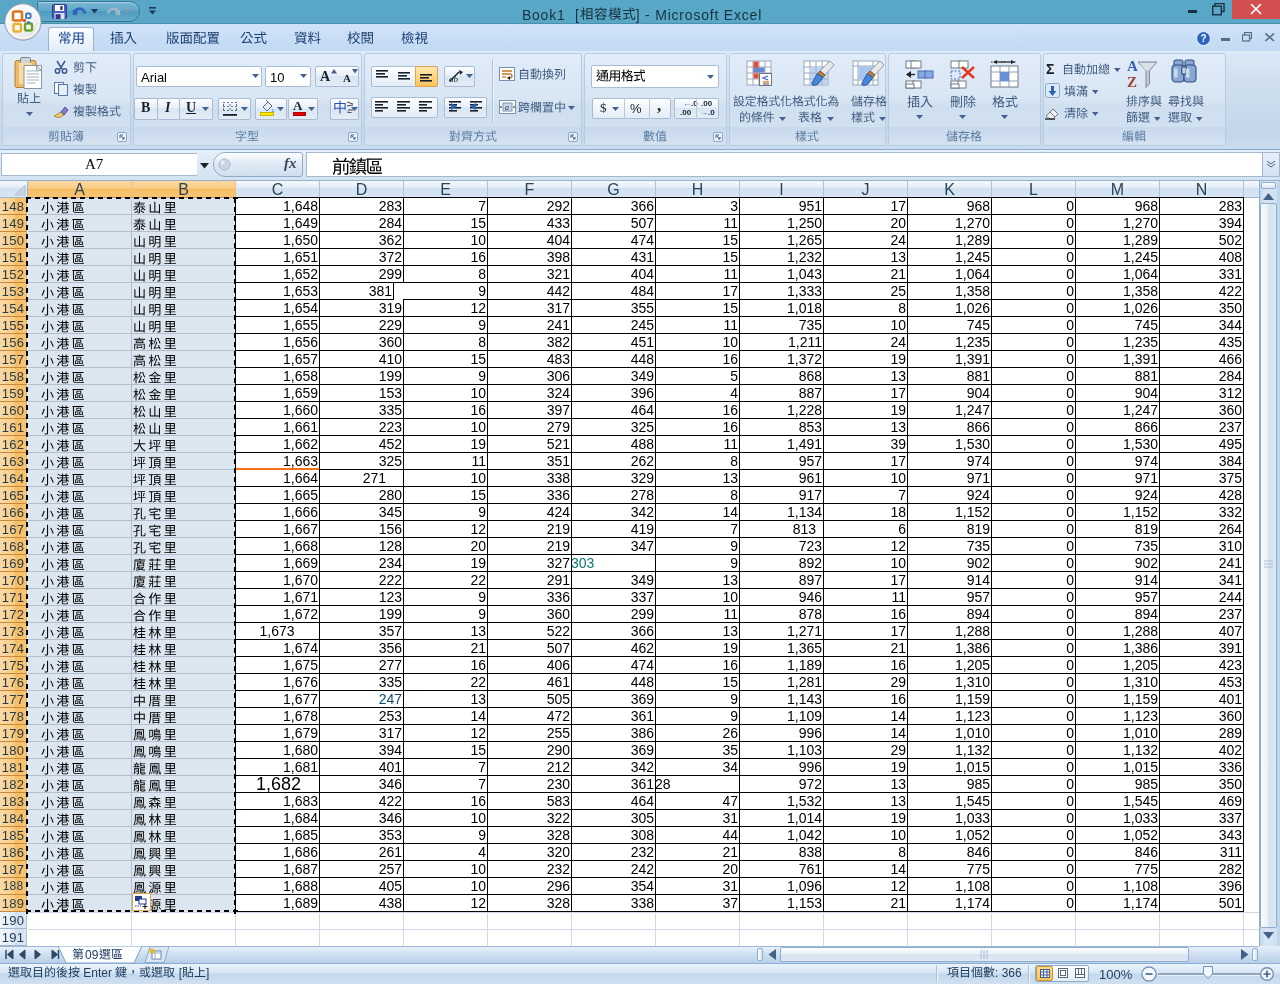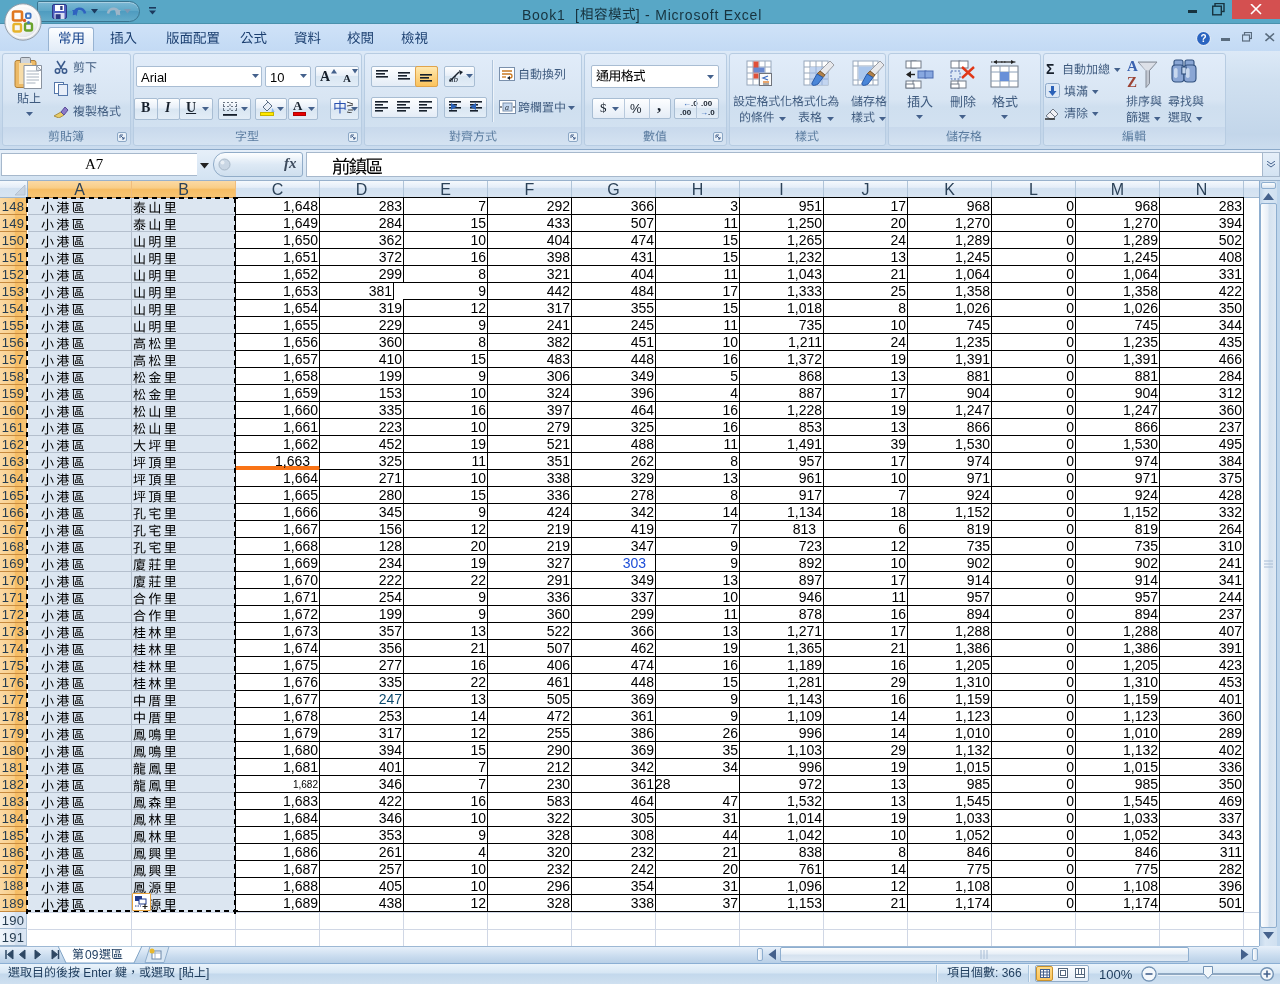--- a/index.html
+++ b/index.html
@@ -1966,34 +1966,34 @@
 <div class="ab" style="left:403px;top:436px;width:85px;height:17px;border-right:1px solid #000;border-bottom:1px solid #000;text-align:right;font-size:14px;color:#000;line-height:17px;padding-right:1px">19</div>
 <div class="ab" style="left:487px;top:436px;width:85px;height:17px;border-right:1px solid #000;border-bottom:1px solid #000;text-align:right;font-size:14px;color:#000;line-height:17px;padding-right:1px">521</div>
 <div class="ab" style="left:571px;top:436px;width:85px;height:17px;border-right:1px solid #000;border-bottom:1px solid #000;text-align:right;font-size:14px;color:#000;line-height:17px;padding-right:1px">488</div>
 <div class="ab" style="left:655px;top:436px;width:85px;height:17px;border-right:1px solid #000;border-bottom:1px solid #000;text-align:right;font-size:14px;color:#000;line-height:17px;padding-right:1px">11</div>
 <div class="ab" style="left:739px;top:436px;width:85px;height:17px;border-right:1px solid #000;border-bottom:1px solid #000;text-align:right;font-size:14px;color:#000;line-height:17px;padding-right:1px">1,491</div>
 <div class="ab" style="left:823px;top:436px;width:85px;height:17px;border-right:1px solid #000;border-bottom:1px solid #000;text-align:right;font-size:14px;color:#000;line-height:17px;padding-right:1px">39</div>
 <div class="ab" style="left:907px;top:436px;width:85px;height:17px;border-right:1px solid #000;border-bottom:1px solid #000;text-align:right;font-size:14px;color:#000;line-height:17px;padding-right:1px">1,530</div>
 <div class="ab" style="left:991px;top:436px;width:85px;height:17px;border-right:1px solid #000;border-bottom:1px solid #000;text-align:right;font-size:14px;color:#000;line-height:17px;padding-right:1px">0</div>
 <div class="ab" style="left:1075px;top:436px;width:85px;height:17px;border-right:1px solid #000;border-bottom:1px solid #000;text-align:right;font-size:14px;color:#000;line-height:17px;padding-right:1px">1,530</div>
 <div class="ab" style="left:1159px;top:436px;width:85px;height:17px;border-right:1px solid #000;border-bottom:1px solid #000;text-align:right;font-size:14px;color:#000;line-height:17px;padding-right:1px">495</div>
-<div class="ab" style="left:235px;top:453px;width:85px;height:17px;border-right:1px solid #000;border-bottom:4px solid #f97316;border-left:1px solid #000;text-align:right;font-size:14px;color:#000;line-height:17px;padding-right:9px">1,663</div>
+<div class="ab" style="left:235px;top:453px;width:85px;height:17px;border-right:1px solid #000;border-bottom:2px solid #f97316;border-left:1px solid #000;text-align:right;font-size:14px;color:#000;line-height:17px;padding-right:1px">1,663</div>
 <div class="ab" style="left:319px;top:453px;width:85px;height:17px;border-right:1px solid #000;border-bottom:1px solid #000;text-align:right;font-size:14px;color:#000;line-height:17px;padding-right:1px">325</div>
 <div class="ab" style="left:403px;top:453px;width:85px;height:17px;border-right:1px solid #000;border-bottom:1px solid #000;text-align:right;font-size:14px;color:#000;line-height:17px;padding-right:1px">11</div>
 <div class="ab" style="left:487px;top:453px;width:85px;height:17px;border-right:1px solid #000;border-bottom:1px solid #000;text-align:right;font-size:14px;color:#000;line-height:17px;padding-right:1px">351</div>
 <div class="ab" style="left:571px;top:453px;width:85px;height:17px;border-right:1px solid #000;border-bottom:1px solid #000;text-align:right;font-size:14px;color:#000;line-height:17px;padding-right:1px">262</div>
 <div class="ab" style="left:655px;top:453px;width:85px;height:17px;border-right:1px solid #000;border-bottom:1px solid #000;text-align:right;font-size:14px;color:#000;line-height:17px;padding-right:1px">8</div>
 <div class="ab" style="left:739px;top:453px;width:85px;height:17px;border-right:1px solid #000;border-bottom:1px solid #000;text-align:right;font-size:14px;color:#000;line-height:17px;padding-right:1px">957</div>
 <div class="ab" style="left:823px;top:453px;width:85px;height:17px;border-right:1px solid #000;border-bottom:1px solid #000;text-align:right;font-size:14px;color:#000;line-height:17px;padding-right:1px">17</div>
 <div class="ab" style="left:907px;top:453px;width:85px;height:17px;border-right:1px solid #000;border-bottom:1px solid #000;text-align:right;font-size:14px;color:#000;line-height:17px;padding-right:1px">974</div>
 <div class="ab" style="left:991px;top:453px;width:85px;height:17px;border-right:1px solid #000;border-bottom:1px solid #000;text-align:right;font-size:14px;color:#000;line-height:17px;padding-right:1px">0</div>
 <div class="ab" style="left:1075px;top:453px;width:85px;height:17px;border-right:1px solid #000;border-bottom:1px solid #000;text-align:right;font-size:14px;color:#000;line-height:17px;padding-right:1px">974</div>
 <div class="ab" style="left:1159px;top:453px;width:85px;height:17px;border-right:1px solid #000;border-bottom:1px solid #000;text-align:right;font-size:14px;color:#000;line-height:17px;padding-right:1px">384</div>
 <div class="ab" style="left:235px;top:470px;width:85px;height:17px;border-right:1px solid #000;border-bottom:1px solid #000;border-left:1px solid #000;text-align:right;font-size:14px;color:#000;line-height:17px;padding-right:1px">1,664</div>
-<div class="ab" style="left:319px;top:470px;width:85px;height:17px;border-right:1px solid #000;border-bottom:1px solid #000;text-align:right;font-size:14px;color:#000;line-height:17px;padding-right:1px">271</div>
+<div class="ab" style="left:319px;top:470px;width:85px;height:17px;border-right:1px solid #000;border-bottom:1px solid #000;text-align:right;font-size:14px;color:#000;line-height:17px;padding-right:17px">271</div>
 <div class="ab" style="left:403px;top:470px;width:85px;height:17px;border-right:1px solid #000;border-bottom:1px solid #000;text-align:right;font-size:14px;color:#000;line-height:17px;padding-right:1px">10</div>
 <div class="ab" style="left:487px;top:470px;width:85px;height:17px;border-right:1px solid #000;border-bottom:1px solid #000;text-align:right;font-size:14px;color:#000;line-height:17px;padding-right:1px">338</div>
 <div class="ab" style="left:571px;top:470px;width:85px;height:17px;border-right:1px solid #000;border-bottom:1px solid #000;text-align:right;font-size:14px;color:#000;line-height:17px;padding-right:1px">329</div>
 <div class="ab" style="left:655px;top:470px;width:85px;height:17px;border-right:1px solid #000;border-bottom:1px solid #000;text-align:right;font-size:14px;color:#000;line-height:17px;padding-right:1px">13</div>
 <div class="ab" style="left:739px;top:470px;width:85px;height:17px;border-right:1px solid #000;border-bottom:1px solid #000;text-align:right;font-size:14px;color:#000;line-height:17px;padding-right:1px">961</div>
 <div class="ab" style="left:823px;top:470px;width:85px;height:17px;border-right:1px solid #000;border-bottom:1px solid #000;text-align:right;font-size:14px;color:#000;line-height:17px;padding-right:1px">10</div>
 <div class="ab" style="left:907px;top:470px;width:85px;height:17px;border-right:1px solid #000;border-bottom:1px solid #000;text-align:right;font-size:14px;color:#000;line-height:17px;padding-right:1px">971</div>
 <div class="ab" style="left:991px;top:470px;width:85px;height:17px;border-right:1px solid #000;border-bottom:1px solid #000;text-align:right;font-size:14px;color:#000;line-height:17px;padding-right:1px">0</div>
 <div class="ab" style="left:1075px;top:470px;width:85px;height:17px;border-right:1px solid #000;border-bottom:1px solid #000;text-align:right;font-size:14px;color:#000;line-height:17px;padding-right:1px">971</div>
 <div class="ab" style="left:1159px;top:470px;width:85px;height:17px;border-right:1px solid #000;border-bottom:1px solid #000;text-align:right;font-size:14px;color:#000;line-height:17px;padding-right:1px">375</div>
@@ -2042,42 +2042,42 @@
 <div class="ab" style="left:739px;top:538px;width:85px;height:17px;border-right:1px solid #000;border-bottom:1px solid #000;text-align:right;font-size:14px;color:#000;line-height:17px;padding-right:1px">723</div>
 <div class="ab" style="left:823px;top:538px;width:85px;height:17px;border-right:1px solid #000;border-bottom:1px solid #000;text-align:right;font-size:14px;color:#000;line-height:17px;padding-right:1px">12</div>
 <div class="ab" style="left:907px;top:538px;width:85px;height:17px;border-right:1px solid #000;border-bottom:1px solid #000;text-align:right;font-size:14px;color:#000;line-height:17px;padding-right:1px">735</div>
 <div class="ab" style="left:991px;top:538px;width:85px;height:17px;border-right:1px solid #000;border-bottom:1px solid #000;text-align:right;font-size:14px;color:#000;line-height:17px;padding-right:1px">0</div>
 <div class="ab" style="left:1075px;top:538px;width:85px;height:17px;border-right:1px solid #000;border-bottom:1px solid #000;text-align:right;font-size:14px;color:#000;line-height:17px;padding-right:1px">735</div>
 <div class="ab" style="left:1159px;top:538px;width:85px;height:17px;border-right:1px solid #000;border-bottom:1px solid #000;text-align:right;font-size:14px;color:#000;line-height:17px;padding-right:1px">310</div>
 <div class="ab" style="left:235px;top:555px;width:85px;height:17px;border-right:1px solid #000;border-bottom:1px solid #000;border-left:1px solid #000;text-align:right;font-size:14px;color:#000;line-height:17px;padding-right:1px">1,669</div>
 <div class="ab" style="left:319px;top:555px;width:85px;height:17px;border-right:1px solid #000;border-bottom:1px solid #000;text-align:right;font-size:14px;color:#000;line-height:17px;padding-right:1px">234</div>
 <div class="ab" style="left:403px;top:555px;width:85px;height:17px;border-right:1px solid #000;border-bottom:1px solid #000;text-align:right;font-size:14px;color:#000;line-height:17px;padding-right:1px">19</div>
 <div class="ab" style="left:487px;top:555px;width:85px;height:17px;border-right:1px solid #000;border-bottom:1px solid #000;text-align:right;font-size:14px;color:#000;line-height:17px;padding-right:1px">327</div>
-<div class="ab" style="left:571px;top:555px;width:85px;height:17px;border-right:1px solid #000;border-bottom:1px solid #000;text-align:right;font-size:14px;color:#1d4ed8;line-height:17px;padding-right:9px">303</div>
+<div class="ab" style="left:571px;top:555px;width:85px;height:17px;border-right:1px solid #000;border-bottom:1px solid #000;text-align:left;font-size:14px;color:#0f766e;line-height:17px;padding-right:9px">303</div>
 <div class="ab" style="left:655px;top:555px;width:85px;height:17px;border-right:1px solid #000;border-bottom:1px solid #000;text-align:right;font-size:14px;color:#000;line-height:17px;padding-right:1px">9</div>
 <div class="ab" style="left:739px;top:555px;width:85px;height:17px;border-right:1px solid #000;border-bottom:1px solid #000;text-align:right;font-size:14px;color:#000;line-height:17px;padding-right:1px">892</div>
 <div class="ab" style="left:823px;top:555px;width:85px;height:17px;border-right:1px solid #000;border-bottom:1px solid #000;text-align:right;font-size:14px;color:#000;line-height:17px;padding-right:1px">10</div>
 <div class="ab" style="left:907px;top:555px;width:85px;height:17px;border-right:1px solid #000;border-bottom:1px solid #000;text-align:right;font-size:14px;color:#000;line-height:17px;padding-right:1px">902</div>
 <div class="ab" style="left:991px;top:555px;width:85px;height:17px;border-right:1px solid #000;border-bottom:1px solid #000;text-align:right;font-size:14px;color:#000;line-height:17px;padding-right:1px">0</div>
 <div class="ab" style="left:1075px;top:555px;width:85px;height:17px;border-right:1px solid #000;border-bottom:1px solid #000;text-align:right;font-size:14px;color:#000;line-height:17px;padding-right:1px">902</div>
 <div class="ab" style="left:1159px;top:555px;width:85px;height:17px;border-right:1px solid #000;border-bottom:1px solid #000;text-align:right;font-size:14px;color:#000;line-height:17px;padding-right:1px">241</div>
 <div class="ab" style="left:235px;top:572px;width:85px;height:17px;border-right:1px solid #000;border-bottom:1px solid #000;border-left:1px solid #000;text-align:right;font-size:14px;color:#000;line-height:17px;padding-right:1px">1,670</div>
 <div class="ab" style="left:319px;top:572px;width:85px;height:17px;border-right:1px solid #000;border-bottom:1px solid #000;text-align:right;font-size:14px;color:#000;line-height:17px;padding-right:1px">222</div>
 <div class="ab" style="left:403px;top:572px;width:85px;height:17px;border-right:1px solid #000;border-bottom:1px solid #000;text-align:right;font-size:14px;color:#000;line-height:17px;padding-right:1px">22</div>
 <div class="ab" style="left:487px;top:572px;width:85px;height:17px;border-right:1px solid #000;border-bottom:1px solid #000;text-align:right;font-size:14px;color:#000;line-height:17px;padding-right:1px">291</div>
 <div class="ab" style="left:571px;top:572px;width:85px;height:17px;border-right:1px solid #000;border-bottom:1px solid #000;text-align:right;font-size:14px;color:#000;line-height:17px;padding-right:1px">349</div>
 <div class="ab" style="left:655px;top:572px;width:85px;height:17px;border-right:1px solid #000;border-bottom:1px solid #000;text-align:right;font-size:14px;color:#000;line-height:17px;padding-right:1px">13</div>
 <div class="ab" style="left:739px;top:572px;width:85px;height:17px;border-right:1px solid #000;border-bottom:1px solid #000;text-align:right;font-size:14px;color:#000;line-height:17px;padding-right:1px">897</div>
 <div class="ab" style="left:823px;top:572px;width:85px;height:17px;border-right:1px solid #000;border-bottom:1px solid #000;text-align:right;font-size:14px;color:#000;line-height:17px;padding-right:1px">17</div>
 <div class="ab" style="left:907px;top:572px;width:85px;height:17px;border-right:1px solid #000;border-bottom:1px solid #000;text-align:right;font-size:14px;color:#000;line-height:17px;padding-right:1px">914</div>
 <div class="ab" style="left:991px;top:572px;width:85px;height:17px;border-right:1px solid #000;border-bottom:1px solid #000;text-align:right;font-size:14px;color:#000;line-height:17px;padding-right:1px">0</div>
 <div class="ab" style="left:1075px;top:572px;width:85px;height:17px;border-right:1px solid #000;border-bottom:1px solid #000;text-align:right;font-size:14px;color:#000;line-height:17px;padding-right:1px">914</div>
 <div class="ab" style="left:1159px;top:572px;width:85px;height:17px;border-right:1px solid #000;border-bottom:1px solid #000;text-align:right;font-size:14px;color:#000;line-height:17px;padding-right:1px">341</div>
 <div class="ab" style="left:235px;top:589px;width:85px;height:17px;border-right:1px solid #000;border-bottom:1px solid #000;border-left:1px solid #000;text-align:right;font-size:14px;color:#000;line-height:17px;padding-right:1px">1,671</div>
-<div class="ab" style="left:319px;top:589px;width:85px;height:17px;border-right:1px solid #000;border-bottom:1px solid #000;text-align:right;font-size:14px;color:#000;line-height:17px;padding-right:1px">254</div>
+<div class="ab" style="left:319px;top:589px;width:85px;height:17px;border-right:1px solid #000;border-bottom:1px solid #000;text-align:right;font-size:14px;color:#000;line-height:17px;padding-right:1px">123</div>
 <div class="ab" style="left:403px;top:589px;width:85px;height:17px;border-right:1px solid #000;border-bottom:1px solid #000;text-align:right;font-size:14px;color:#000;line-height:17px;padding-right:1px">9</div>
 <div class="ab" style="left:487px;top:589px;width:85px;height:17px;border-right:1px solid #000;border-bottom:1px solid #000;text-align:right;font-size:14px;color:#000;line-height:17px;padding-right:1px">336</div>
 <div class="ab" style="left:571px;top:589px;width:85px;height:17px;border-right:1px solid #000;border-bottom:1px solid #000;text-align:right;font-size:14px;color:#000;line-height:17px;padding-right:1px">337</div>
 <div class="ab" style="left:655px;top:589px;width:85px;height:17px;border-right:1px solid #000;border-bottom:1px solid #000;text-align:right;font-size:14px;color:#000;line-height:17px;padding-right:1px">10</div>
 <div class="ab" style="left:739px;top:589px;width:85px;height:17px;border-right:1px solid #000;border-bottom:1px solid #000;text-align:right;font-size:14px;color:#000;line-height:17px;padding-right:1px">946</div>
 <div class="ab" style="left:823px;top:589px;width:85px;height:17px;border-right:1px solid #000;border-bottom:1px solid #000;text-align:right;font-size:14px;color:#000;line-height:17px;padding-right:1px">11</div>
 <div class="ab" style="left:907px;top:589px;width:85px;height:17px;border-right:1px solid #000;border-bottom:1px solid #000;text-align:right;font-size:14px;color:#000;line-height:17px;padding-right:1px">957</div>
 <div class="ab" style="left:991px;top:589px;width:85px;height:17px;border-right:1px solid #000;border-bottom:1px solid #000;text-align:right;font-size:14px;color:#000;line-height:17px;padding-right:1px">0</div>
 <div class="ab" style="left:1075px;top:589px;width:85px;height:17px;border-right:1px solid #000;border-bottom:1px solid #000;text-align:right;font-size:14px;color:#000;line-height:17px;padding-right:1px">957</div>
 <div class="ab" style="left:1159px;top:589px;width:85px;height:17px;border-right:1px solid #000;border-bottom:1px solid #000;text-align:right;font-size:14px;color:#000;line-height:17px;padding-right:1px">244</div>
@@ -2086,21 +2086,21 @@
 <div class="ab" style="left:403px;top:606px;width:85px;height:17px;border-right:1px solid #000;border-bottom:1px solid #000;text-align:right;font-size:14px;color:#000;line-height:17px;padding-right:1px">9</div>
 <div class="ab" style="left:487px;top:606px;width:85px;height:17px;border-right:1px solid #000;border-bottom:1px solid #000;text-align:right;font-size:14px;color:#000;line-height:17px;padding-right:1px">360</div>
 <div class="ab" style="left:571px;top:606px;width:85px;height:17px;border-right:1px solid #000;border-bottom:1px solid #000;text-align:right;font-size:14px;color:#000;line-height:17px;padding-right:1px">299</div>
 <div class="ab" style="left:655px;top:606px;width:85px;height:17px;border-right:1px solid #000;border-bottom:1px solid #000;text-align:right;font-size:14px;color:#000;line-height:17px;padding-right:1px">11</div>
 <div class="ab" style="left:739px;top:606px;width:85px;height:17px;border-right:1px solid #000;border-bottom:1px solid #000;text-align:right;font-size:14px;color:#000;line-height:17px;padding-right:1px">878</div>
 <div class="ab" style="left:823px;top:606px;width:85px;height:17px;border-right:1px solid #000;border-bottom:1px solid #000;text-align:right;font-size:14px;color:#000;line-height:17px;padding-right:1px">16</div>
 <div class="ab" style="left:907px;top:606px;width:85px;height:17px;border-right:1px solid #000;border-bottom:1px solid #000;text-align:right;font-size:14px;color:#000;line-height:17px;padding-right:1px">894</div>
 <div class="ab" style="left:991px;top:606px;width:85px;height:17px;border-right:1px solid #000;border-bottom:1px solid #000;text-align:right;font-size:14px;color:#000;line-height:17px;padding-right:1px">0</div>
 <div class="ab" style="left:1075px;top:606px;width:85px;height:17px;border-right:1px solid #000;border-bottom:1px solid #000;text-align:right;font-size:14px;color:#000;line-height:17px;padding-right:1px">894</div>
 <div class="ab" style="left:1159px;top:606px;width:85px;height:17px;border-right:1px solid #000;border-bottom:1px solid #000;text-align:right;font-size:14px;color:#000;line-height:17px;padding-right:1px">237</div>
-<div class="ab" style="left:235px;top:623px;width:85px;height:17px;border-right:1px solid #000;border-bottom:1px solid #000;border-left:1px solid #000;text-align:right;font-size:14px;color:#000;line-height:17px;padding-right:1px">1,673</div>
+<div class="ab" style="left:235px;top:623px;width:85px;height:17px;border-right:1px solid #000;border-bottom:1px solid #000;border-left:1px solid #000;text-align:center;font-size:14px;color:#000;line-height:17px;padding-right:1px">1,673</div>
 <div class="ab" style="left:319px;top:623px;width:85px;height:17px;border-right:1px solid #000;border-bottom:1px solid #000;text-align:right;font-size:14px;color:#000;line-height:17px;padding-right:1px">357</div>
 <div class="ab" style="left:403px;top:623px;width:85px;height:17px;border-right:1px solid #000;border-bottom:1px solid #000;text-align:right;font-size:14px;color:#000;line-height:17px;padding-right:1px">13</div>
 <div class="ab" style="left:487px;top:623px;width:85px;height:17px;border-right:1px solid #000;border-bottom:1px solid #000;text-align:right;font-size:14px;color:#000;line-height:17px;padding-right:1px">522</div>
 <div class="ab" style="left:571px;top:623px;width:85px;height:17px;border-right:1px solid #000;border-bottom:1px solid #000;text-align:right;font-size:14px;color:#000;line-height:17px;padding-right:1px">366</div>
 <div class="ab" style="left:655px;top:623px;width:85px;height:17px;border-right:1px solid #000;border-bottom:1px solid #000;text-align:right;font-size:14px;color:#000;line-height:17px;padding-right:1px">13</div>
 <div class="ab" style="left:739px;top:623px;width:85px;height:17px;border-right:1px solid #000;border-bottom:1px solid #000;text-align:right;font-size:14px;color:#000;line-height:17px;padding-right:1px">1,271</div>
 <div class="ab" style="left:823px;top:623px;width:85px;height:17px;border-right:1px solid #000;border-bottom:1px solid #000;text-align:right;font-size:14px;color:#000;line-height:17px;padding-right:1px">17</div>
 <div class="ab" style="left:907px;top:623px;width:85px;height:17px;border-right:1px solid #000;border-bottom:1px solid #000;text-align:right;font-size:14px;color:#000;line-height:17px;padding-right:1px">1,288</div>
 <div class="ab" style="left:991px;top:623px;width:85px;height:17px;border-right:1px solid #000;border-bottom:1px solid #000;text-align:right;font-size:14px;color:#000;line-height:17px;padding-right:1px">0</div>
 <div class="ab" style="left:1075px;top:623px;width:85px;height:17px;border-right:1px solid #000;border-bottom:1px solid #000;text-align:right;font-size:14px;color:#000;line-height:17px;padding-right:1px">1,288</div>
@@ -2194,21 +2194,21 @@
 <div class="ab" style="left:403px;top:759px;width:85px;height:17px;border-right:1px solid #000;border-bottom:1px solid #000;text-align:right;font-size:14px;color:#000;line-height:17px;padding-right:1px">7</div>
 <div class="ab" style="left:487px;top:759px;width:85px;height:17px;border-right:1px solid #000;border-bottom:1px solid #000;text-align:right;font-size:14px;color:#000;line-height:17px;padding-right:1px">212</div>
 <div class="ab" style="left:571px;top:759px;width:85px;height:17px;border-right:1px solid #000;border-bottom:1px solid #000;text-align:right;font-size:14px;color:#000;line-height:17px;padding-right:1px">342</div>
 <div class="ab" style="left:655px;top:759px;width:85px;height:17px;border-right:1px solid #000;border-bottom:1px solid #000;text-align:right;font-size:14px;color:#000;line-height:17px;padding-right:1px">34</div>
 <div class="ab" style="left:739px;top:759px;width:85px;height:17px;border-right:1px solid #000;border-bottom:1px solid #000;text-align:right;font-size:14px;color:#000;line-height:17px;padding-right:1px">996</div>
 <div class="ab" style="left:823px;top:759px;width:85px;height:17px;border-right:1px solid #000;border-bottom:1px solid #000;text-align:right;font-size:14px;color:#000;line-height:17px;padding-right:1px">19</div>
 <div class="ab" style="left:907px;top:759px;width:85px;height:17px;border-right:1px solid #000;border-bottom:1px solid #000;text-align:right;font-size:14px;color:#000;line-height:17px;padding-right:1px">1,015</div>
 <div class="ab" style="left:991px;top:759px;width:85px;height:17px;border-right:1px solid #000;border-bottom:1px solid #000;text-align:right;font-size:14px;color:#000;line-height:17px;padding-right:1px">0</div>
 <div class="ab" style="left:1075px;top:759px;width:85px;height:17px;border-right:1px solid #000;border-bottom:1px solid #000;text-align:right;font-size:14px;color:#000;line-height:17px;padding-right:1px">1,015</div>
 <div class="ab" style="left:1159px;top:759px;width:85px;height:17px;border-right:1px solid #000;border-bottom:1px solid #000;text-align:right;font-size:14px;color:#000;line-height:17px;padding-right:1px">336</div>
-<div class="ab" style="left:235px;top:776px;width:85px;height:17px;border-right:1px solid #000;border-bottom:1px solid #000;border-left:1px solid #000;text-align:right;font-size:10px;color:#000;line-height:17px;padding-right:1px">1,682</div>
+<div class="ab" style="left:235px;top:776px;width:85px;height:17px;border-right:1px solid #000;border-bottom:1px solid #000;border-left:1px solid #000;text-align:right;font-size:18px;color:#000;line-height:17px;padding-right:18px">1,682</div>
 <div class="ab" style="left:319px;top:776px;width:85px;height:17px;border-right:1px solid #000;border-bottom:1px solid #000;text-align:right;font-size:14px;color:#000;line-height:17px;padding-right:1px">346</div>
 <div class="ab" style="left:403px;top:776px;width:85px;height:17px;border-right:1px solid #000;border-bottom:1px solid #000;text-align:right;font-size:14px;color:#000;line-height:17px;padding-right:1px">7</div>
 <div class="ab" style="left:487px;top:776px;width:85px;height:17px;border-right:1px solid #000;border-bottom:1px solid #000;text-align:right;font-size:14px;color:#000;line-height:17px;padding-right:1px">230</div>
 <div class="ab" style="left:571px;top:776px;width:85px;height:17px;border-right:1px solid #000;border-bottom:1px solid #000;text-align:right;font-size:14px;color:#000;line-height:17px;padding-right:1px">361</div>
 <div class="ab" style="left:655px;top:776px;width:85px;height:17px;border-right:1px solid #000;border-bottom:1px solid #000;text-align:left;font-size:14px;color:#000;line-height:17px;padding-right:8px">28</div>
 <div class="ab" style="left:739px;top:776px;width:85px;height:17px;border-right:1px solid #000;border-bottom:1px solid #000;text-align:right;font-size:14px;color:#000;line-height:17px;padding-right:1px">972</div>
 <div class="ab" style="left:823px;top:776px;width:85px;height:17px;border-right:1px solid #000;border-bottom:1px solid #000;text-align:right;font-size:14px;color:#000;line-height:17px;padding-right:1px">13</div>
 <div class="ab" style="left:907px;top:776px;width:85px;height:17px;border-right:1px solid #000;border-bottom:1px solid #000;text-align:right;font-size:14px;color:#000;line-height:17px;padding-right:1px">985</div>
 <div class="ab" style="left:991px;top:776px;width:85px;height:17px;border-right:1px solid #000;border-bottom:1px solid #000;text-align:right;font-size:14px;color:#000;line-height:17px;padding-right:1px">0</div>
 <div class="ab" style="left:1075px;top:776px;width:85px;height:17px;border-right:1px solid #000;border-bottom:1px solid #000;text-align:right;font-size:14px;color:#000;line-height:17px;padding-right:1px">985</div>

